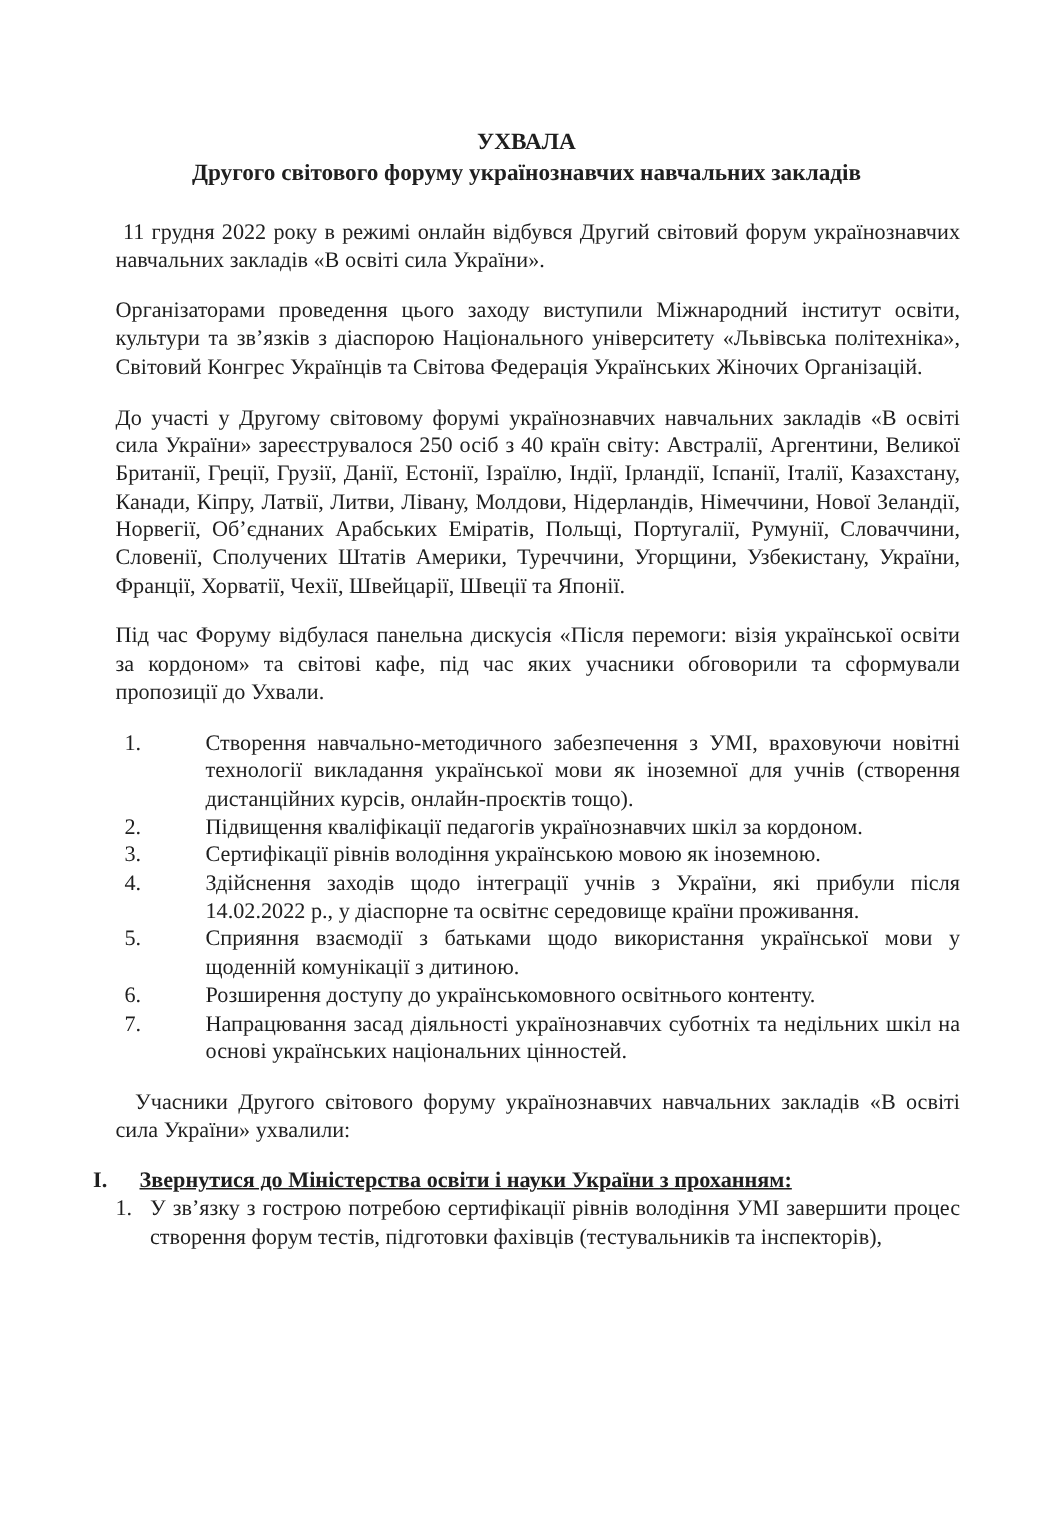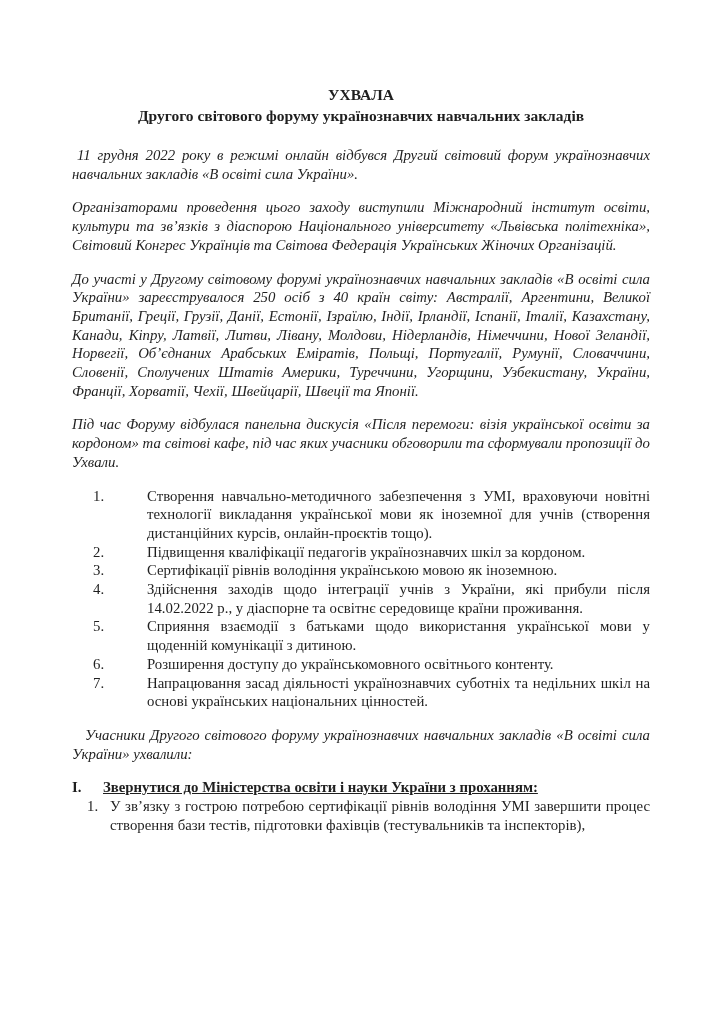--- a/index.html
+++ b/index.html
@@ -13,38 +13,37 @@
     height: 1024px;
     background: #ffffff;
     overflow: hidden;
     font-family: "Liberation Serif", "DejaVu Serif", serif;
     color: #1f1f1f;
     box-sizing: border-box;
   }
   .content {
     position: absolute;
     top: 84px;
-    left: 72px;
+    left: 62px;
     width: 578px;
   }
   .doc-title {
     text-align: center;
     font-size: 15.5px;
     line-height: 21px;
     margin-bottom: 20px;
   }
   .doc-title .bold { font-weight: bold; }
   .body-text {
     font-size: 14.8px;
     line-height: 18.7px;
   }
   p.para {
-    margin: 0 0 15px 0;
+    margin: 0 0 15px 15px;
     text-align: justify;
-    font-style: italic;
   }
   p.para.no-gap { margin-bottom: 0; }
   p.indent-sm { text-indent: 5px; }
   p.indent-md { text-indent: 13px; }
   .num-list {
     margin: 0 0 15px 0;
     padding: 0;
     list-style: none;
   }
   .num-list .li {
@@ -147,19 +146,19 @@
       <p class="para indent-md">Учасники Другого світового форуму українознавчих навчальних закладів «В освіті сила України» ухвалили:</p>
 
       <div class="section-head">
         <span class="rn">I.</span>
         <span class="st">Звернутися до Міністерства освіти і науки України з проханням:</span>
       </div>
 
       <div class="sub-list">
         <div class="li">
           <span class="num">1.</span>
-          <span class="txt">У зв’язку з гострою потребою сертифікації рівнів володіння УМІ завершити процес створення бази тестів, підготовки фахівців (тестувальників та інспекторів),</span>
+          <span class="txt">У зв’язку з гострою потребою сертифікації рівнів володіння УМІ завершити процес створення форум тестів, підготовки фахівців (тестувальників та інспекторів),</span>
         </div>
       </div>
 
     </div>
   </div>
 </div>
 
 </body></html>

